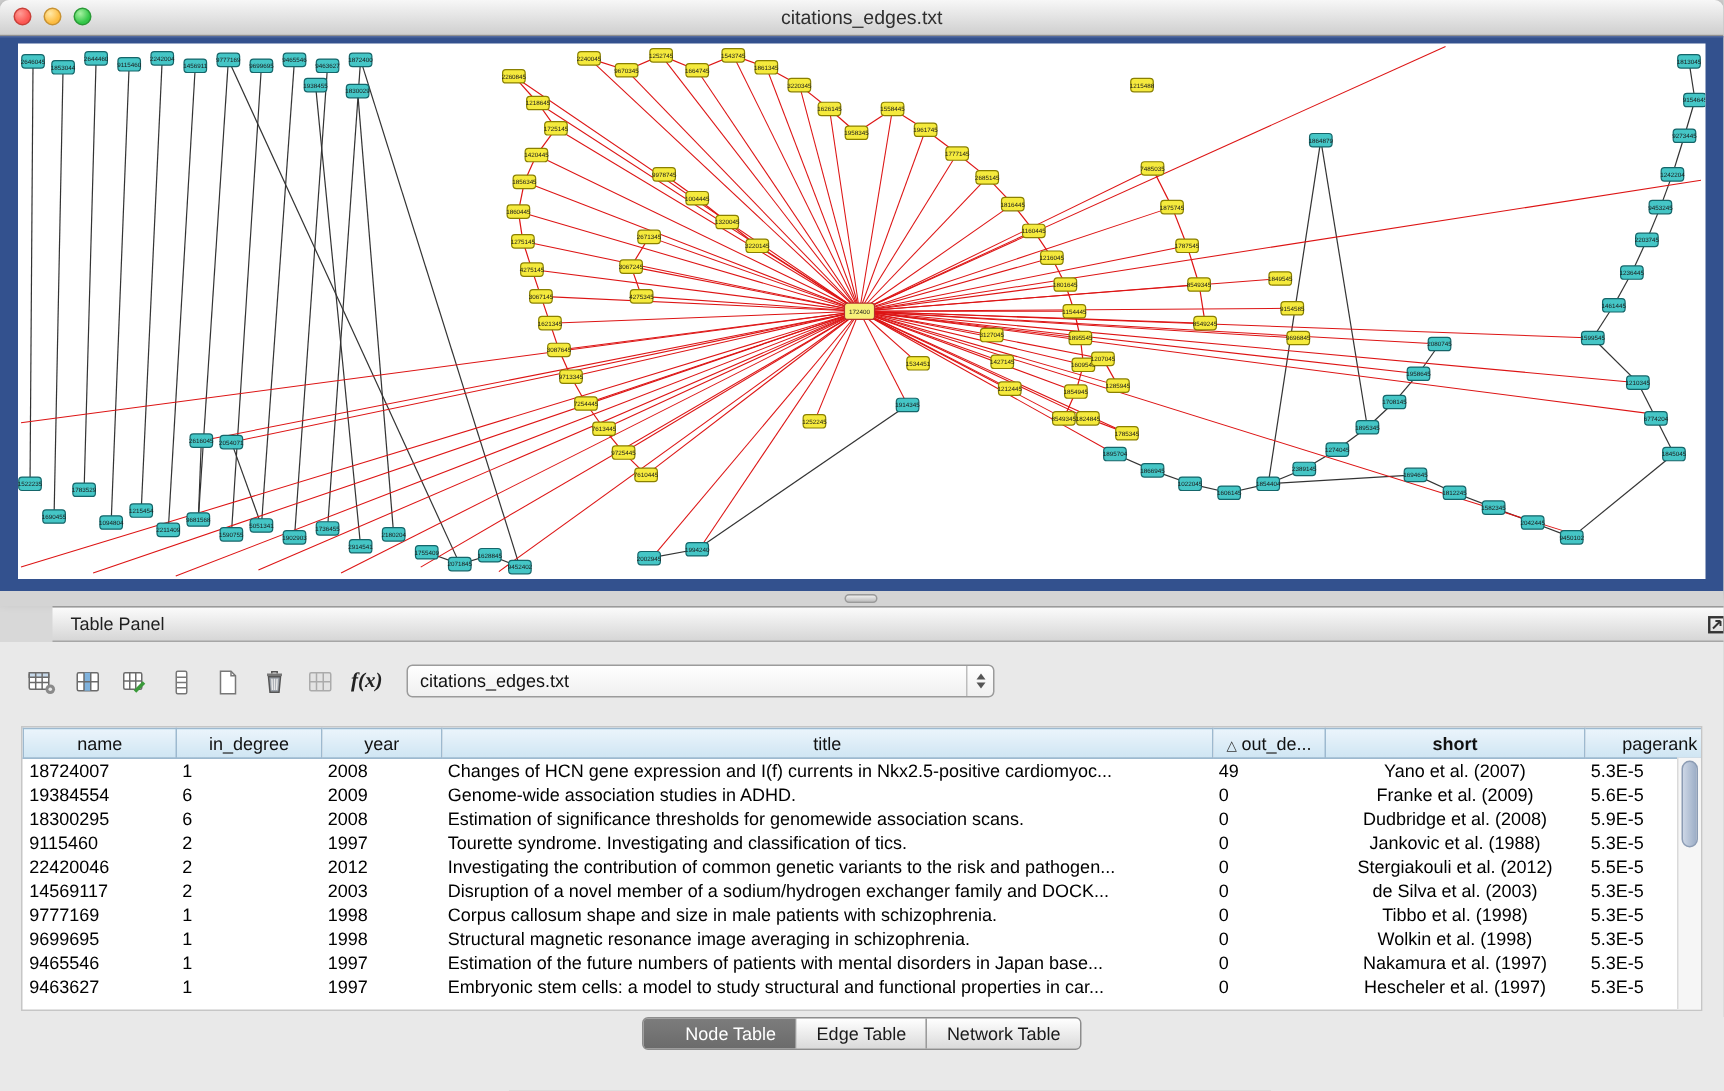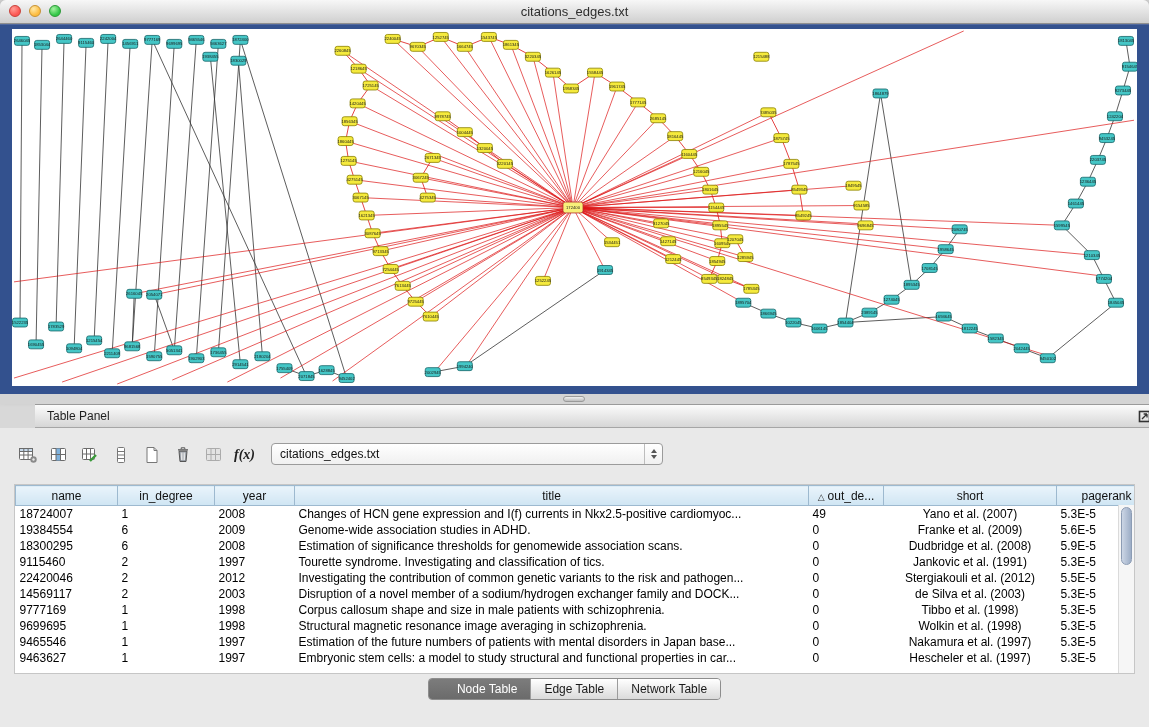--- a/index.html
+++ b/index.html
@@ -880,21 +880,21 @@
 
   <div class="table-wrap">
     <table>
       <thead>
           <tr id="header-row">
             <th style="width: 97px; margin-left: 39px;"><span>name</span></th>
             <th style="width: 92px;"><span>in_degree</span></th>
             <th style="width: 75px;"><span>year</span></th>
             <th style="width: 509px;"><span>title</span></th>
             <th style="width: 70px; text-align: center;"><span class="sortg">△</span><span>out_de...</span></th>
-            <th style="width: 168px;"><span>short</span></th>
+            <th style="width: 168px; font-weight: bold;"><span>short</span></th>
             <th style="width: 95px;"><span>pagerank</span></th>
           </tr>
         </thead>
       <tbody id="table-body">
           <tr>
             <td class="c0">18724007</td>
             <td class="c1">1</td>
             <td class="c2">2008</td>
             <td class="c3">Changes of HCN gene expression and I(f) currents in Nkx2.5-positive cardiomyoc...</td>
             <td class="c4">49</td>
@@ -918,21 +918,21 @@
             <td class="c4">0</td>
             <td class="c5">Dudbridge et al. (2008)</td>
             <td class="c6">5.9E-5</td>
           </tr>
           <tr>
             <td class="c0">9115460</td>
             <td class="c1">2</td>
             <td class="c2">1997</td>
             <td class="c3">Tourette syndrome. Investigating and classification of tics.</td>
             <td class="c4">0</td>
-            <td class="c5">Jankovic et al. (1991)</td>
+            <td class="c5">Jankovic et al. (1988)</td>
             <td class="c6">5.3E-5</td>
           </tr>
           <tr>
             <td class="c0">22420046</td>
             <td class="c1">2</td>
             <td class="c2">2012</td>
             <td class="c3">Investigating the contribution of common genetic variants to the risk and pathogen...</td>
             <td class="c4">0</td>
             <td class="c5">Stergiakouli et al. (2012)</td>
             <td class="c6">5.5E-5</td>

